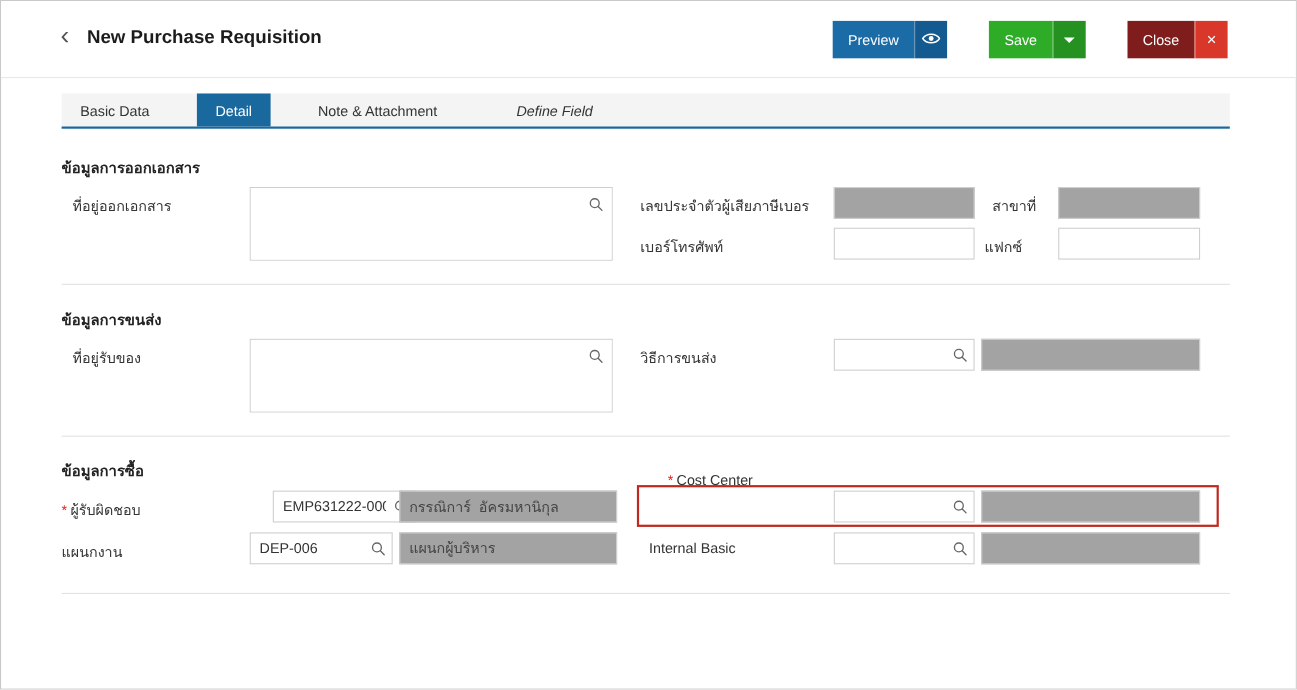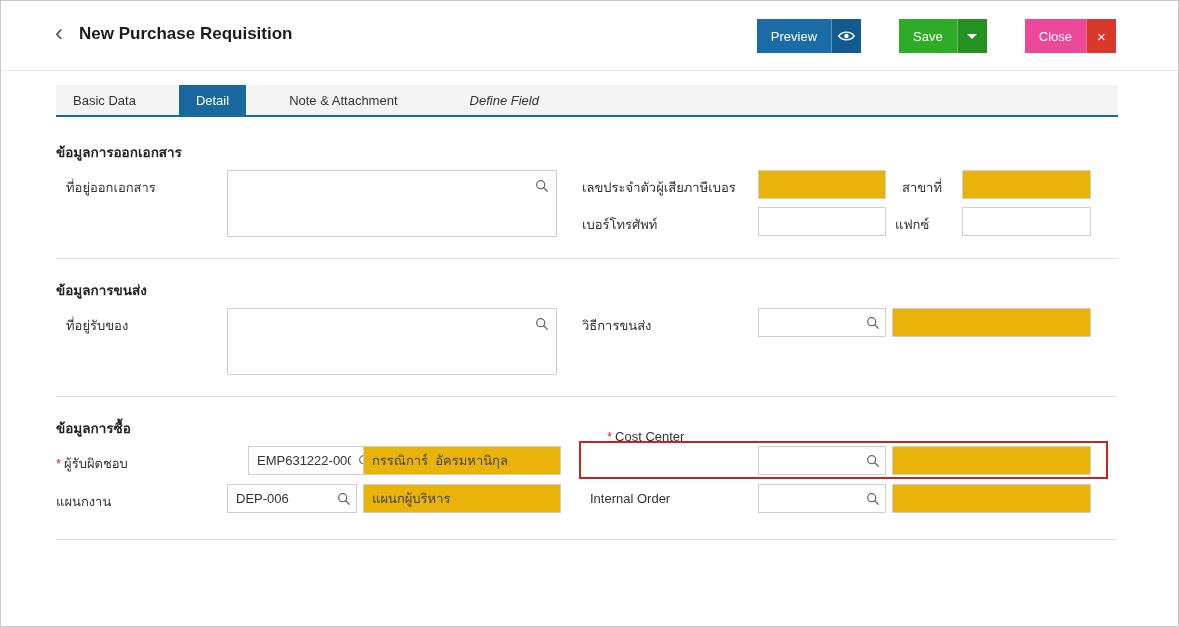--- a/index.html
+++ b/index.html
@@ -9,35 +9,35 @@
   
   .topbar { position:absolute; left:0; top:0; width:100%; height:70px; background:#fff; border-bottom:1px solid #e7e7e7; }
   .back { position:absolute; left:54px; top:20px; font-size:24px; line-height:1; color:#555; cursor:pointer; }
   .title { position:absolute; left:78px; top:23px; font-size:17px; font-weight:600; color:#1c1c1c; }
   .actions { position:absolute; right:62px; top:18px; display:flex; gap:12px; height:34px; }
   .btn-group { display:flex; height:34px;padding-left:26px; }
   .btn-group .main { border:none; color:#fff; font-size:13px; padding:0 14px; cursor:pointer; font-family:inherit; }
   .btn-group .side { border:none; color:#fff; width:30px; display:flex; align-items:center; justify-content:center; cursor:pointer; border-left:1px solid rgba(255,255,255,0.35); font-size:15px; }
   .bg-preview .main { background:#1a6ba6; } .bg-preview .side { background:#135a90; }
   .bg-save .main { background:#2eab27; } .bg-save .side { background:#249121; }
-  .bg-close .main { background:#ec4899; } .bg-close .side { background:#d9372a; }
+  .bg-close .main { background:#7f1d1d; } .bg-close .side { background:#d9372a; }
   .caret { width:0; height:0; border-left:5px solid transparent; border-right:5px solid transparent; border-top:5px solid #fff; }
 
   
   .tabbar { position:absolute; left:55px; top:84px; width:1062px; height:32px; background:#f4f4f4; border-bottom:2px solid #1a699e; display:flex; align-items:stretch;gap:26px; }
   .tab { padding:0 17px; display:flex; align-items:center; font-size:13px; color:#333; cursor:pointer; white-space:nowrap; }
   .tab.active { background:#1a699e; color:#fff; }
   .tab.gap { margin-left:12px;font-style:italic; }
 
   
   .sec-title { position:absolute; font-size:13.5px; font-weight:bold; color:#222; }
   .lbl { position:absolute; font-size:13px; color:#333; white-space:nowrap; }
   .req { color:#e02b20; margin-right:3px; }
   .inp { position:absolute; height:29px; border:1px solid #cfcfcf; background:#fff; font-size:13px; padding:0 8px; color:#444; font-family:inherit; }
-  .inp.gray { background:#eab308; }
+  .inp.gray { background:#a3a3a3; }
   .search-wrap { position:absolute; height:29px; border:1px solid #cfcfcf; background:#fff; display:flex; align-items:center; }
   .search-wrap input { border:none; outline:none; flex:1; min-width:0; height:100%; padding:0 2px 0 8px; font-size:13px; color:#333; background:transparent; font-family:inherit; }
   .search-wrap .mag { width:24px; display:flex; justify-content:center; align-items:center; cursor:pointer; flex:0 0 auto; }
   .ta-wrap { position:absolute; border:1px solid #cfcfcf; background:#fff; }
   .ta-wrap textarea { width:100%; height:100%; border:none; outline:none; resize:none; padding:6px 28px 6px 8px; font-size:13px; font-family:inherit; color:#333; }
   .ta-wrap .mag { position:absolute; right:7px; top:8px; cursor:pointer; }
   .divider { position:absolute; left:55px; width:1062px; height:1px; background:#e2e2e2; }
   .highlight { position:absolute; left:578px; top:440px; width:529px; height:38px; border:2px solid #c0271e; pointer-events:none; }
 </style>
 </head>
@@ -164,21 +164,21 @@
     <input value="DEP-006" style="">
     <span class="mag">
       <svg width="14" height="14" viewBox="0 0 16 16">
           <circle cx="6.5" cy="6.5" r="4.6" fill="none" stroke="#666" stroke-width="1.4"></circle>
           <line x1="10" y1="10" x2="14" y2="14" stroke="#666" stroke-width="1.4" stroke-linecap="round"></line>
         </svg>
     </span>
   </div>
   <input class="inp gray" style="left: 362px; top: 483px; width: 198px;" disabled="" value="แผนกผู้บริหาร">
 
-  <span class="lbl" style="left:589px; top:490px;">Internal Order</span>
+  <span class="lbl" style="left:589px; top:490px;">Internal Basic</span>
   <div class="search-wrap" style="left:757px; top:483px; width:128px;">
     <input value="" style="">
     <span class="mag">
       <svg width="14" height="14" viewBox="0 0 16 16">
           <circle cx="6.5" cy="6.5" r="4.6" fill="none" stroke="#666" stroke-width="1.4"></circle>
           <line x1="10" y1="10" x2="14" y2="14" stroke="#666" stroke-width="1.4" stroke-linecap="round"></line>
         </svg>
     </span>
   </div>
   <input class="inp gray" style="left: 891px; top: 483px; width: 199px;" disabled="" value="">

